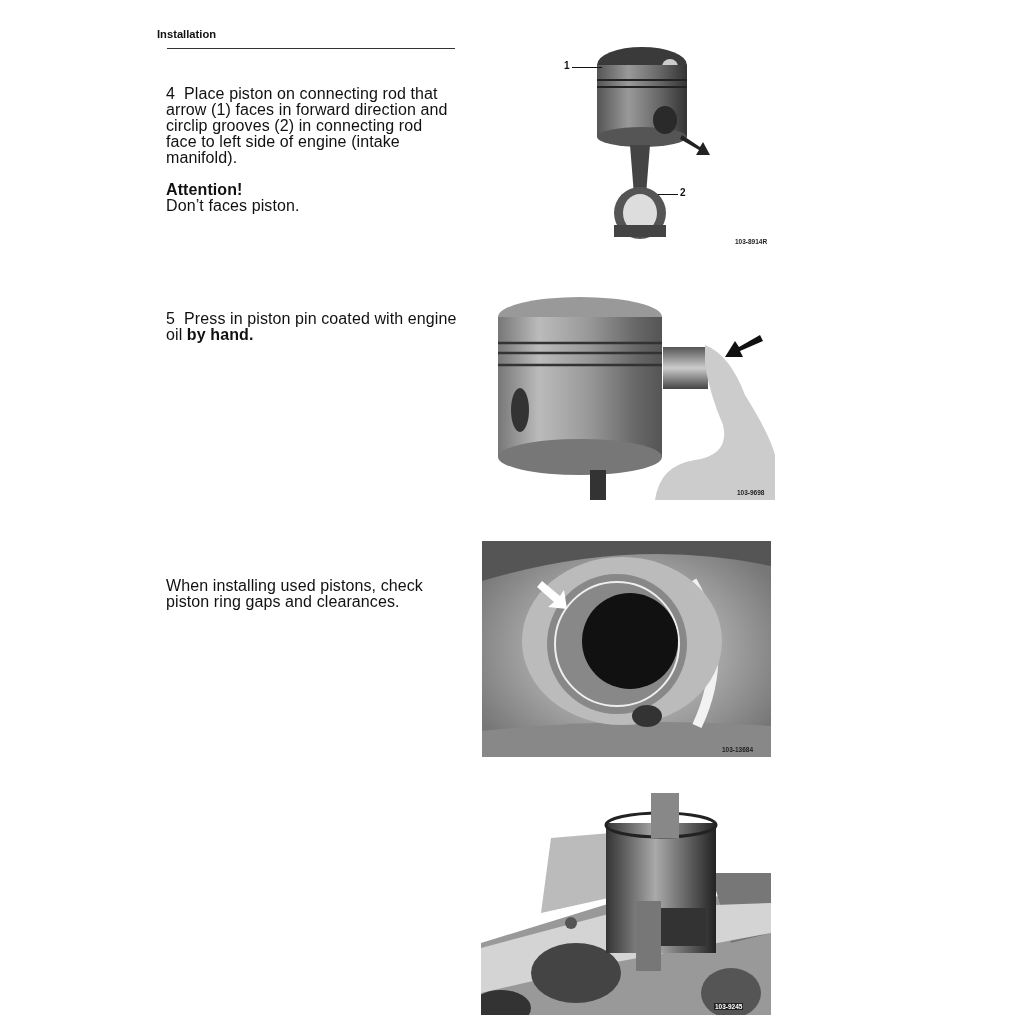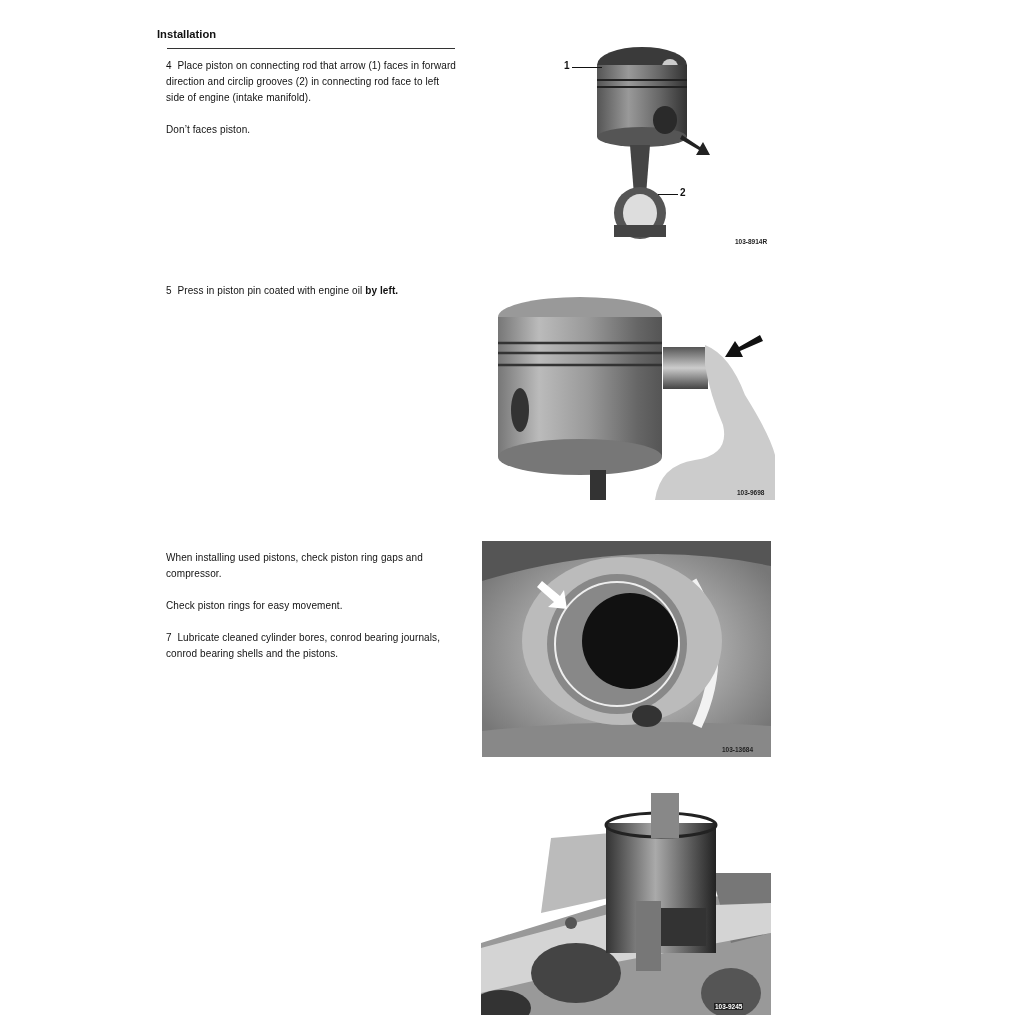--- a/index.html
+++ b/index.html
@@ -1,51 +1,50 @@
 <!DOCTYPE html>
 <html><head>
 <meta charset="utf-8">
 <style>
   html, body { margin:0; padding:0; background:#fff; }
   body { width:1024px; height:1024px; position:relative; overflow:hidden;
          font-family:"Liberation Sans", "DejaVu Sans", sans-serif; color:#111; }
-  .txt { position:absolute; left:166px; width:290px; font-size:10px; line-height:16px; letter-spacing:0.1px; }
+  .txt { position:absolute; left:166px; width:290px; font-size:16px; line-height:16px; letter-spacing:0.1px;margin-top:28px; }
   .heading { position:absolute; left:157px; top:28px; font-size:11.2px; font-weight:bold; }
   .rule { position:absolute; left:167px; top:48px; width:288px; height:0; border-top:1.5px solid #333; }
   .para { margin:0; }
   .gap { height:16px; }
   b { font-weight:bold; }
   .fig { position:absolute; overflow:hidden; }
   .fig svg { display:block; }
   .figno { position:absolute; font-size:6.5px; font-weight:bold; color:#222; }
   .callout { position:absolute; font-size:10px; font-weight:bold; color:#111; }
 </style>
 </head>
 <body>
 
 <div class="heading">Installation</div>
 <div class="rule"></div>
 
 <div class="txt" style="top:58px;">
   <p class="para"><span>4</span>&nbsp;&nbsp;<span>Place piston on connecting rod that arrow (1) faces in forward direction and circlip grooves (2) in connecting rod face to left side of engine (intake manifold).</span></p>
   <div class="gap"></div>
+  <p class="para" style="font-weight:bold">Attention!</p>
   <p class="para">Don’t faces piston.</p>
 </div>
 
 <div class="txt" style="top:283px; width:300px;">
-  <p class="para"><span>5</span>&nbsp;&nbsp;<span>Press in piston pin coated with engine oil </span><b>by left.</b></p>
+  <p class="para"><span>5</span>&nbsp;&nbsp;<span>Press in piston pin coated with engine oil </span><b>by hand.</b></p>
 </div>
 
 <div class="txt" style="top:534px;">
   <div class="gap"></div>
-  <p class="para">When installing used pistons, check piston ring gaps and compressor.</p>
+  <p class="para">When installing used pistons, check piston ring gaps and clearances.</p>
   <div class="gap"></div>
-  <p class="para">Check piston rings for easy movement.</p>
   <div class="gap"></div>
-  <p class="para"><span>7</span>&nbsp;&nbsp;<span>Lubricate cleaned cylinder bores, conrod bearing journals, conrod bearing shells and the pistons.</span></p>
 </div>
 
 <div class="txt" style="top:785px;">
   <div class="gap"></div>
 </div>
 
 <div class="fig" style="left:560px; top:35px; width:225px; height:220px;">
   <svg width="225" height="220" viewBox="0 0 225 220">
     <defs>
       <linearGradient id="g1" x1="0" x2="1">

